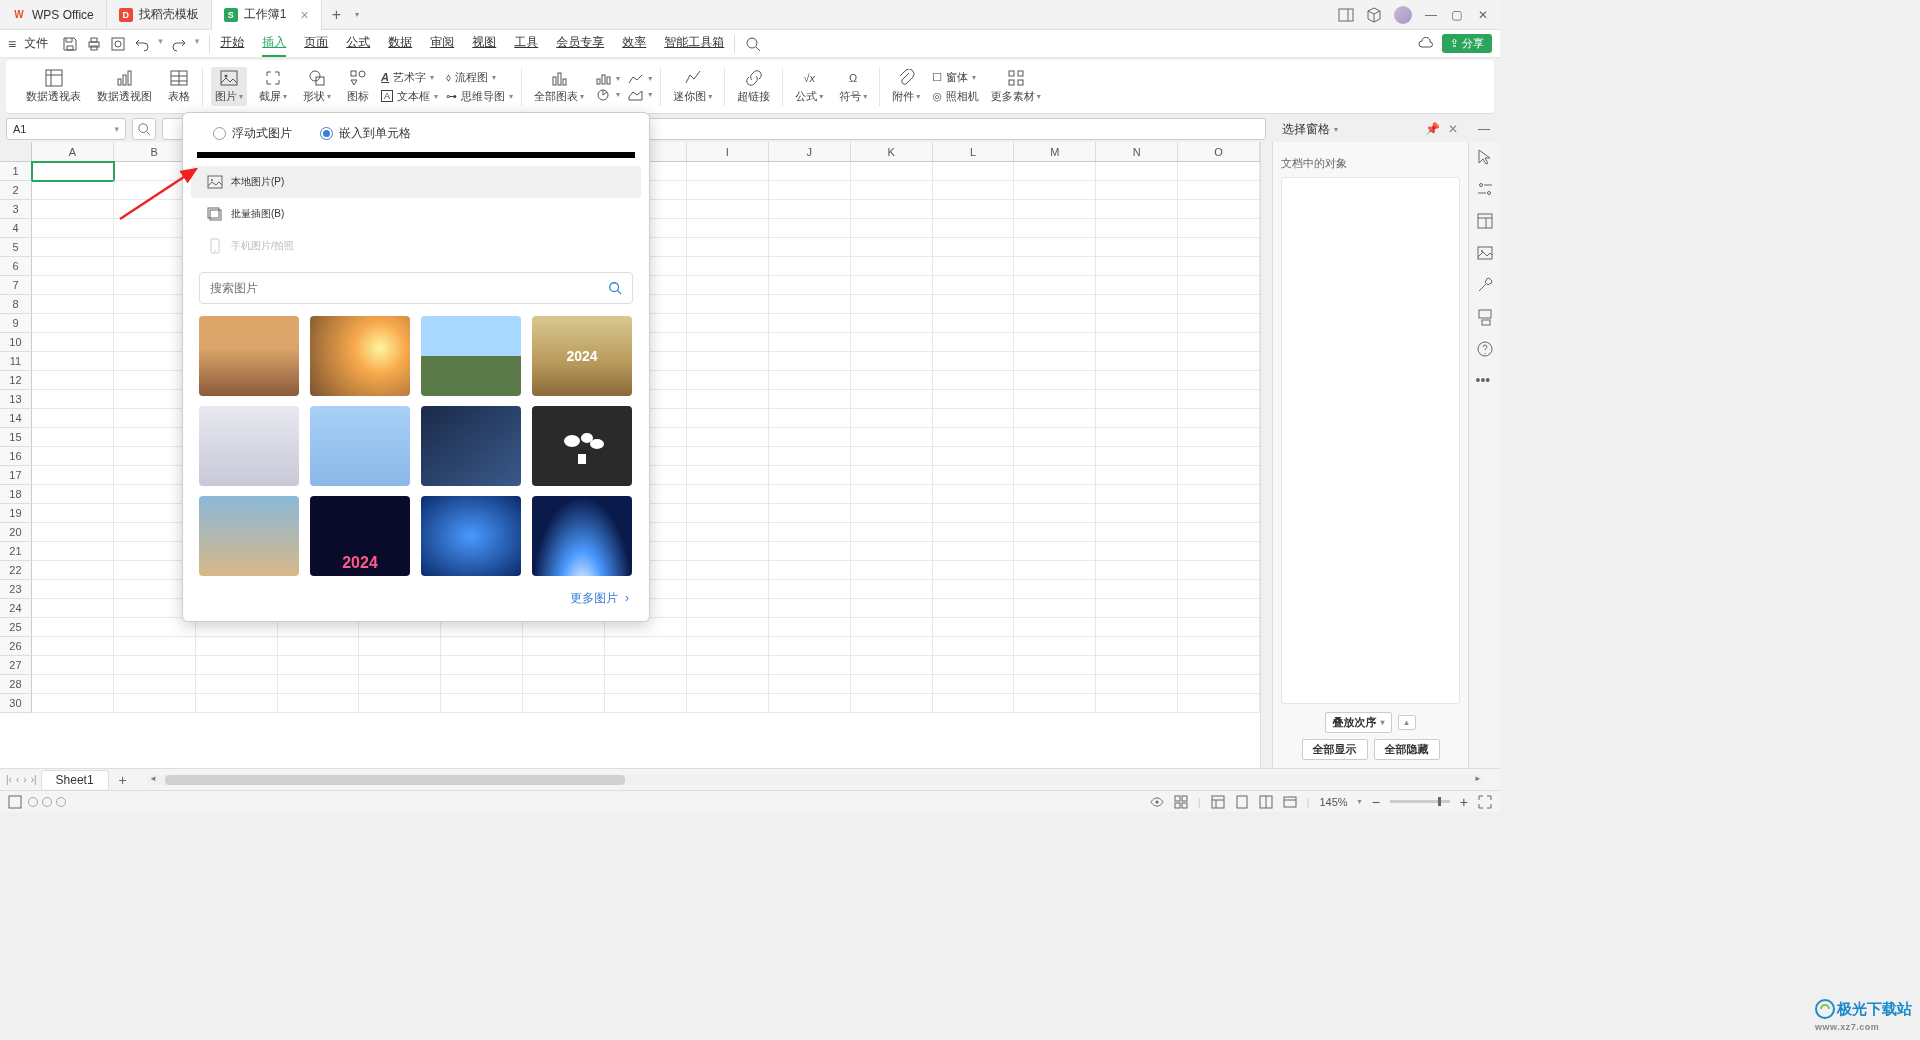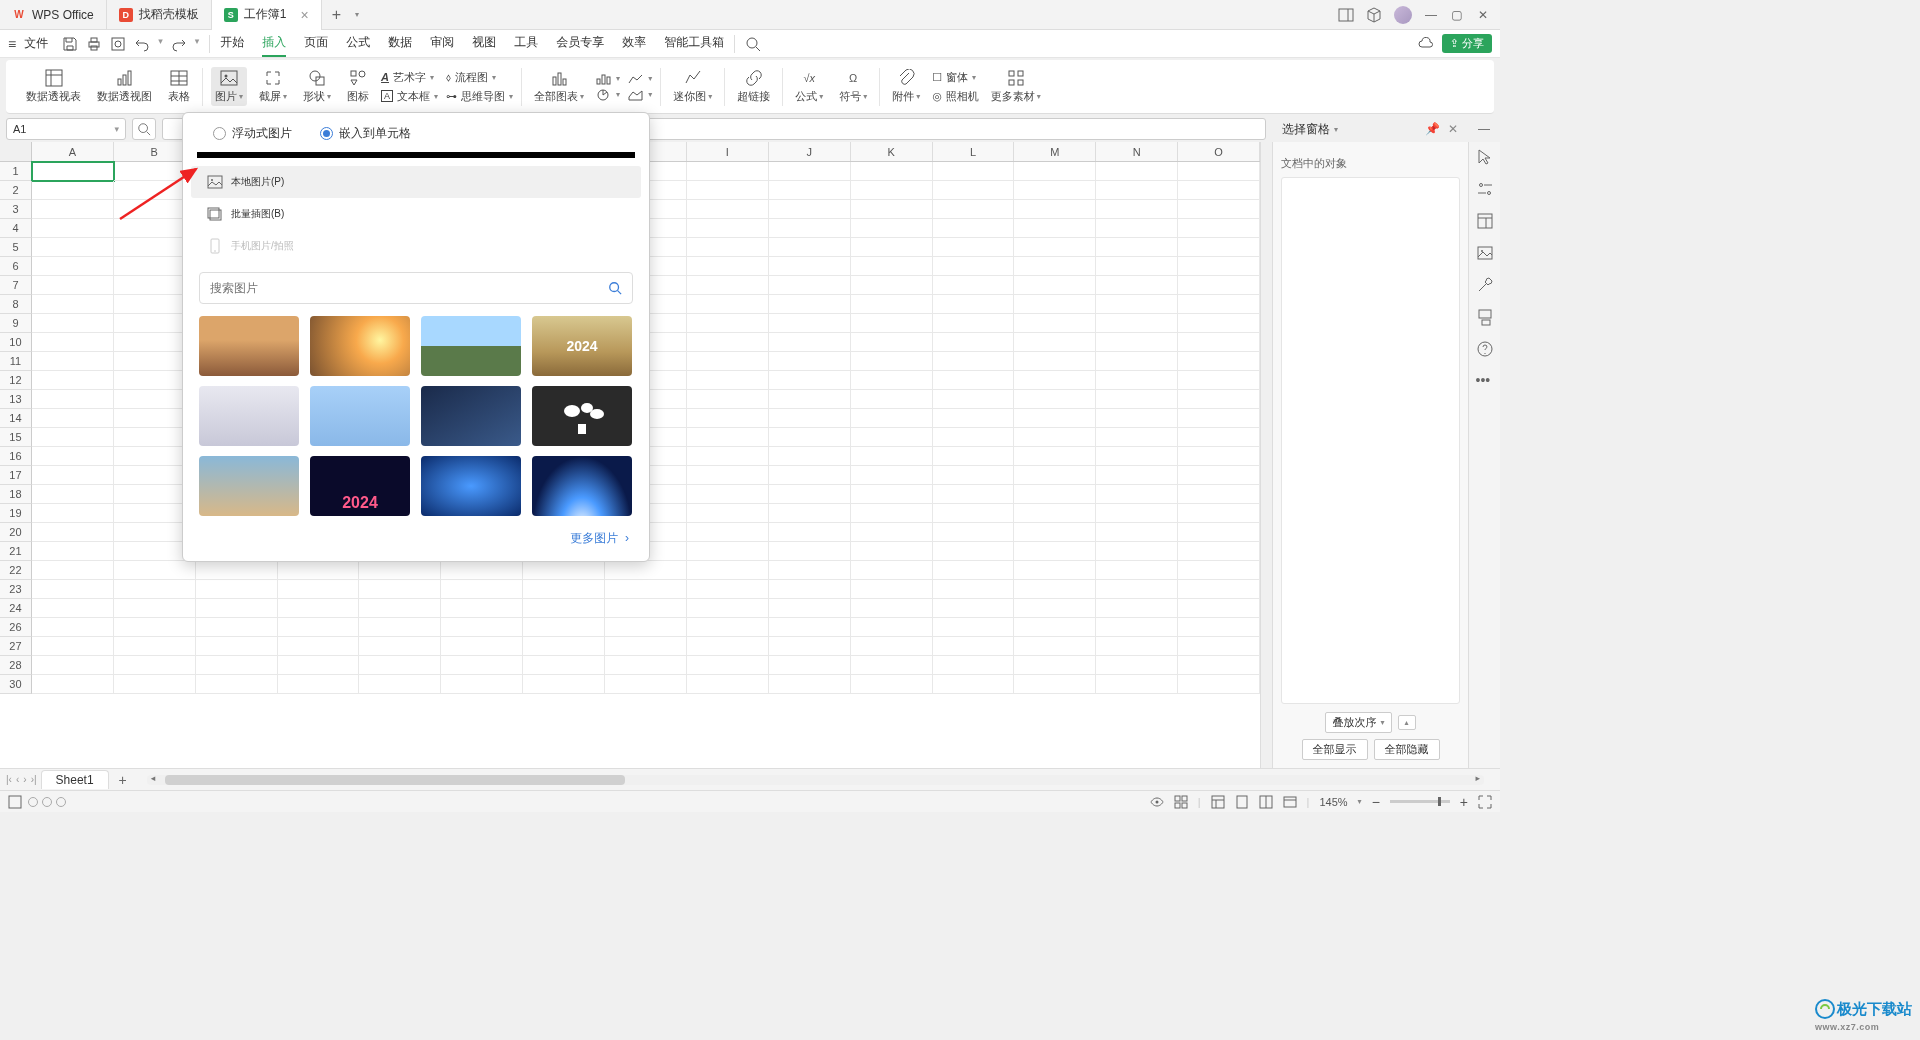--- a/index.html
+++ b/index.html
@@ -23,21 +23,21 @@
 
 .menubar { height: 28px; background: #fff; display: flex; align-items: center; padding: 0 8px; gap: 2px; border-bottom: 1px solid #e5e5e5; }
 .menu-left { display: flex; align-items: center; gap: 8px; }
 .hamburger { font-size: 14px; color: #555; }
 .file-menu { font-size: 12px; }
 .qa-icons { display: flex; gap: 8px; padding-left: 6px; }
 .qa-icon { width: 16px; height: 16px; color: #555; cursor: pointer; }
 .qa-arrow { color: #999; font-size: 9px; }
 .menu-divider { width: 1px; height: 18px; background: #ddd; margin: 0 8px; }
 .menu-tabs { display: flex; gap: 18px; }
-.menu-tab { font-size: 12px; cursor: pointer; padding: 4px 0; }
+.menu-tab { font-size: 12px; cursor: pointer; padding: 4px 0; text-decoration: underline; }
 .menu-tab.active { color: #2ba45c; border-bottom: 2px solid #2ba45c; }
 .menubar-right { margin-left: auto; display: flex; align-items: center; gap: 8px; }
 .share-btn { background: #2ba45c; color: #fff; padding: 2px 8px; border-radius: 3px; font-size: 11px; display: flex; align-items: center; gap: 3px; }
 
 
 .ribbon { height: 54px; background: #fff; display: flex; align-items: center; padding: 0 8px; border-bottom: 1px solid #ddd; border-radius: 4px; margin: 2px 6px; }
 .ribbon-group { display: flex; align-items: center; gap: 8px; padding: 0 8px; height: 44px; }
 .ribbon-divider { width: 1px; height: 38px; background: #e5e5e5; }
 .ribbon-btn-v { display: flex; flex-direction: column; align-items: center; gap: 2px; cursor: pointer; font-size: 11px; color: #444; padding: 2px 4px; border-radius: 3px; }
 .ribbon-btn-v.highlighted { background: #e8e8e8; }
@@ -66,21 +66,21 @@
 .row-h { width: 32px; border-right: 1px solid #ccc; border-bottom: 1px solid #ddd; text-align: center; font-size: 11px; color: #555; background: #f8f8f8; line-height: 19px; }
 .cell { width: 82px; border-right: 1px solid #e8e8e8; border-bottom: 1px solid #e8e8e8; }
 .cell.selected { outline: 2px solid #2ba45c; outline-offset: -1px; }
 .grid-vscroll { width: 12px; background: #f0f0f0; border-left: 1px solid #ddd; }
 
 
 .right-pane { width: 196px; background: #f8f8f8; border-left: 1px solid #ddd; padding: 8px; display: flex; flex-direction: column; }
 .right-pane-sub { font-size: 11px; color: #666; padding: 6px 0; }
 .right-pane-body { flex: 1; background: #fff; border: 1px solid #e5e5e5; border-radius: 3px; }
 .right-pane-footer { padding-top: 8px; display: flex; gap: 6px; align-items: center; flex-direction: column; }
-.rpf-row { display: flex; gap: 6px; align-items: center; }
+.rpf-row { display: flex; gap: 6px; align-items: center; font-weight: bold; }
 .rpf-select { border: 1px solid #ccc; padding: 2px 6px; font-size: 11px; border-radius: 2px; background: #fff; display: flex; align-items: center; gap: 4px; }
 .rpf-btn { border: 1px solid #ccc; padding: 2px 10px; font-size: 11px; border-radius: 2px; background: #fff; }
 
 
 .right-sidebar { width: 32px; background: #f4f4f4; border-left: 1px solid #ddd; display: flex; flex-direction: column; align-items: center; padding-top: 6px; gap: 14px; }
 .rs-icon { width: 18px; height: 18px; color: #666; cursor: pointer; }
 .rs-icon svg { width: 100%; height: 100%; }
 
 
 .sheet-tabs { height: 22px; background: #f4f4f4; display: flex; align-items: center; border-top: 1px solid #ddd; padding: 0 6px; gap: 4px; }
@@ -107,21 +107,21 @@
 .radio-circle.checked { border-color: #3b7dd8; }
 .radio-dot { width: 7px; height: 7px; border-radius: 50%; background: #3b7dd8; }
 .popup-item { display: flex; align-items: center; gap: 8px; padding: 8px 16px; margin: 0 8px; font-size: 10px; cursor: pointer; border-radius: 3px; }
 .popup-item.hover { background: #f0f0f0; }
 .popup-item.disabled { color: #bbb; }
 .pi-icon { width: 16px; height: 16px; color: #666; }
 .popup-search { margin: 10px 16px; height: 32px; border: 1px solid #ddd; border-radius: 4px; display: flex; align-items: center; padding: 0 10px; }
 .popup-search input { flex: 1; border: none; outline: none; font-size: 12px; background: transparent; }
 .popup-search-icon { color: #3b7dd8; font-size: 14px; }
 .popup-gallery { display: grid; grid-template-columns: repeat(4, 1fr); gap: 10px; padding: 2px 16px; }
-.thumb { width: 100px; height: 60px; border-radius: 4px; overflow: hidden; cursor: pointer; }
+.thumb { width: 100px; height: 80px; border-radius: 4px; overflow: hidden; cursor: pointer; }
 .thumb1 { background: linear-gradient(to bottom, #dca56a 40%, #8b5a3a 100%); position: relative; }
 .thumb2 { background: radial-gradient(circle at 70% 40%, #fff6a0, #f8a94c 30%, #7a5230); }
 .thumb3 { background: linear-gradient(to bottom, #a8d8ff 50%, #5a7a4a 50%); }
 .thumb4 { background: linear-gradient(to bottom, #d8c890, #b8985a 60%, #8a6a3a); position: relative; display: flex; align-items: center; justify-content: center; color: #fff; font-weight: bold; font-size: 14px; }
 .thumb5 { background: linear-gradient(to bottom, #e8e8f0, #c8c8d8); position: relative; }
 .thumb6 { background: linear-gradient(to bottom, #a8d0f8, #8ab8e8); }
 .thumb7 { background: linear-gradient(to bottom right, #1a2a4a, #3a5a8a); }
 .thumb8 { background: #2a2a2a; display: flex; align-items: center; justify-content: center; }
 .thumb9 { background: linear-gradient(to bottom, #8ab8d8, #d8b888); }
 .thumb10 { background: #0a0a2a; display: flex; align-items: flex-end; justify-content: center; color: #ff5a8a; font-weight: bold; font-size: 16px; padding-bottom: 4px; }
@@ -962,20 +962,38 @@
           <div class="cell"></div>
           <div class="cell"></div>
           <div class="cell"></div>
           <div class="cell"></div>
           <div class="cell"></div>
           <div class="cell"></div>
           <div class="cell"></div>
           <div class="cell"></div>
         </div>
         <div class="row">
+          <div class="row-h">25</div>
+          <div class="cell"></div>
+          <div class="cell"></div>
+          <div class="cell"></div>
+          <div class="cell"></div>
+          <div class="cell"></div>
+          <div class="cell"></div>
+          <div class="cell"></div>
+          <div class="cell"></div>
+          <div class="cell"></div>
+          <div class="cell"></div>
+          <div class="cell"></div>
+          <div class="cell"></div>
+          <div class="cell"></div>
+          <div class="cell"></div>
+          <div class="cell"></div>
+        </div>
+        <div class="row">
           <div class="row-h">26</div>
           <div class="cell"></div>
           <div class="cell"></div>
           <div class="cell"></div>
           <div class="cell"></div>
           <div class="cell"></div>
           <div class="cell"></div>
           <div class="cell"></div>
           <div class="cell"></div>
           <div class="cell"></div>

